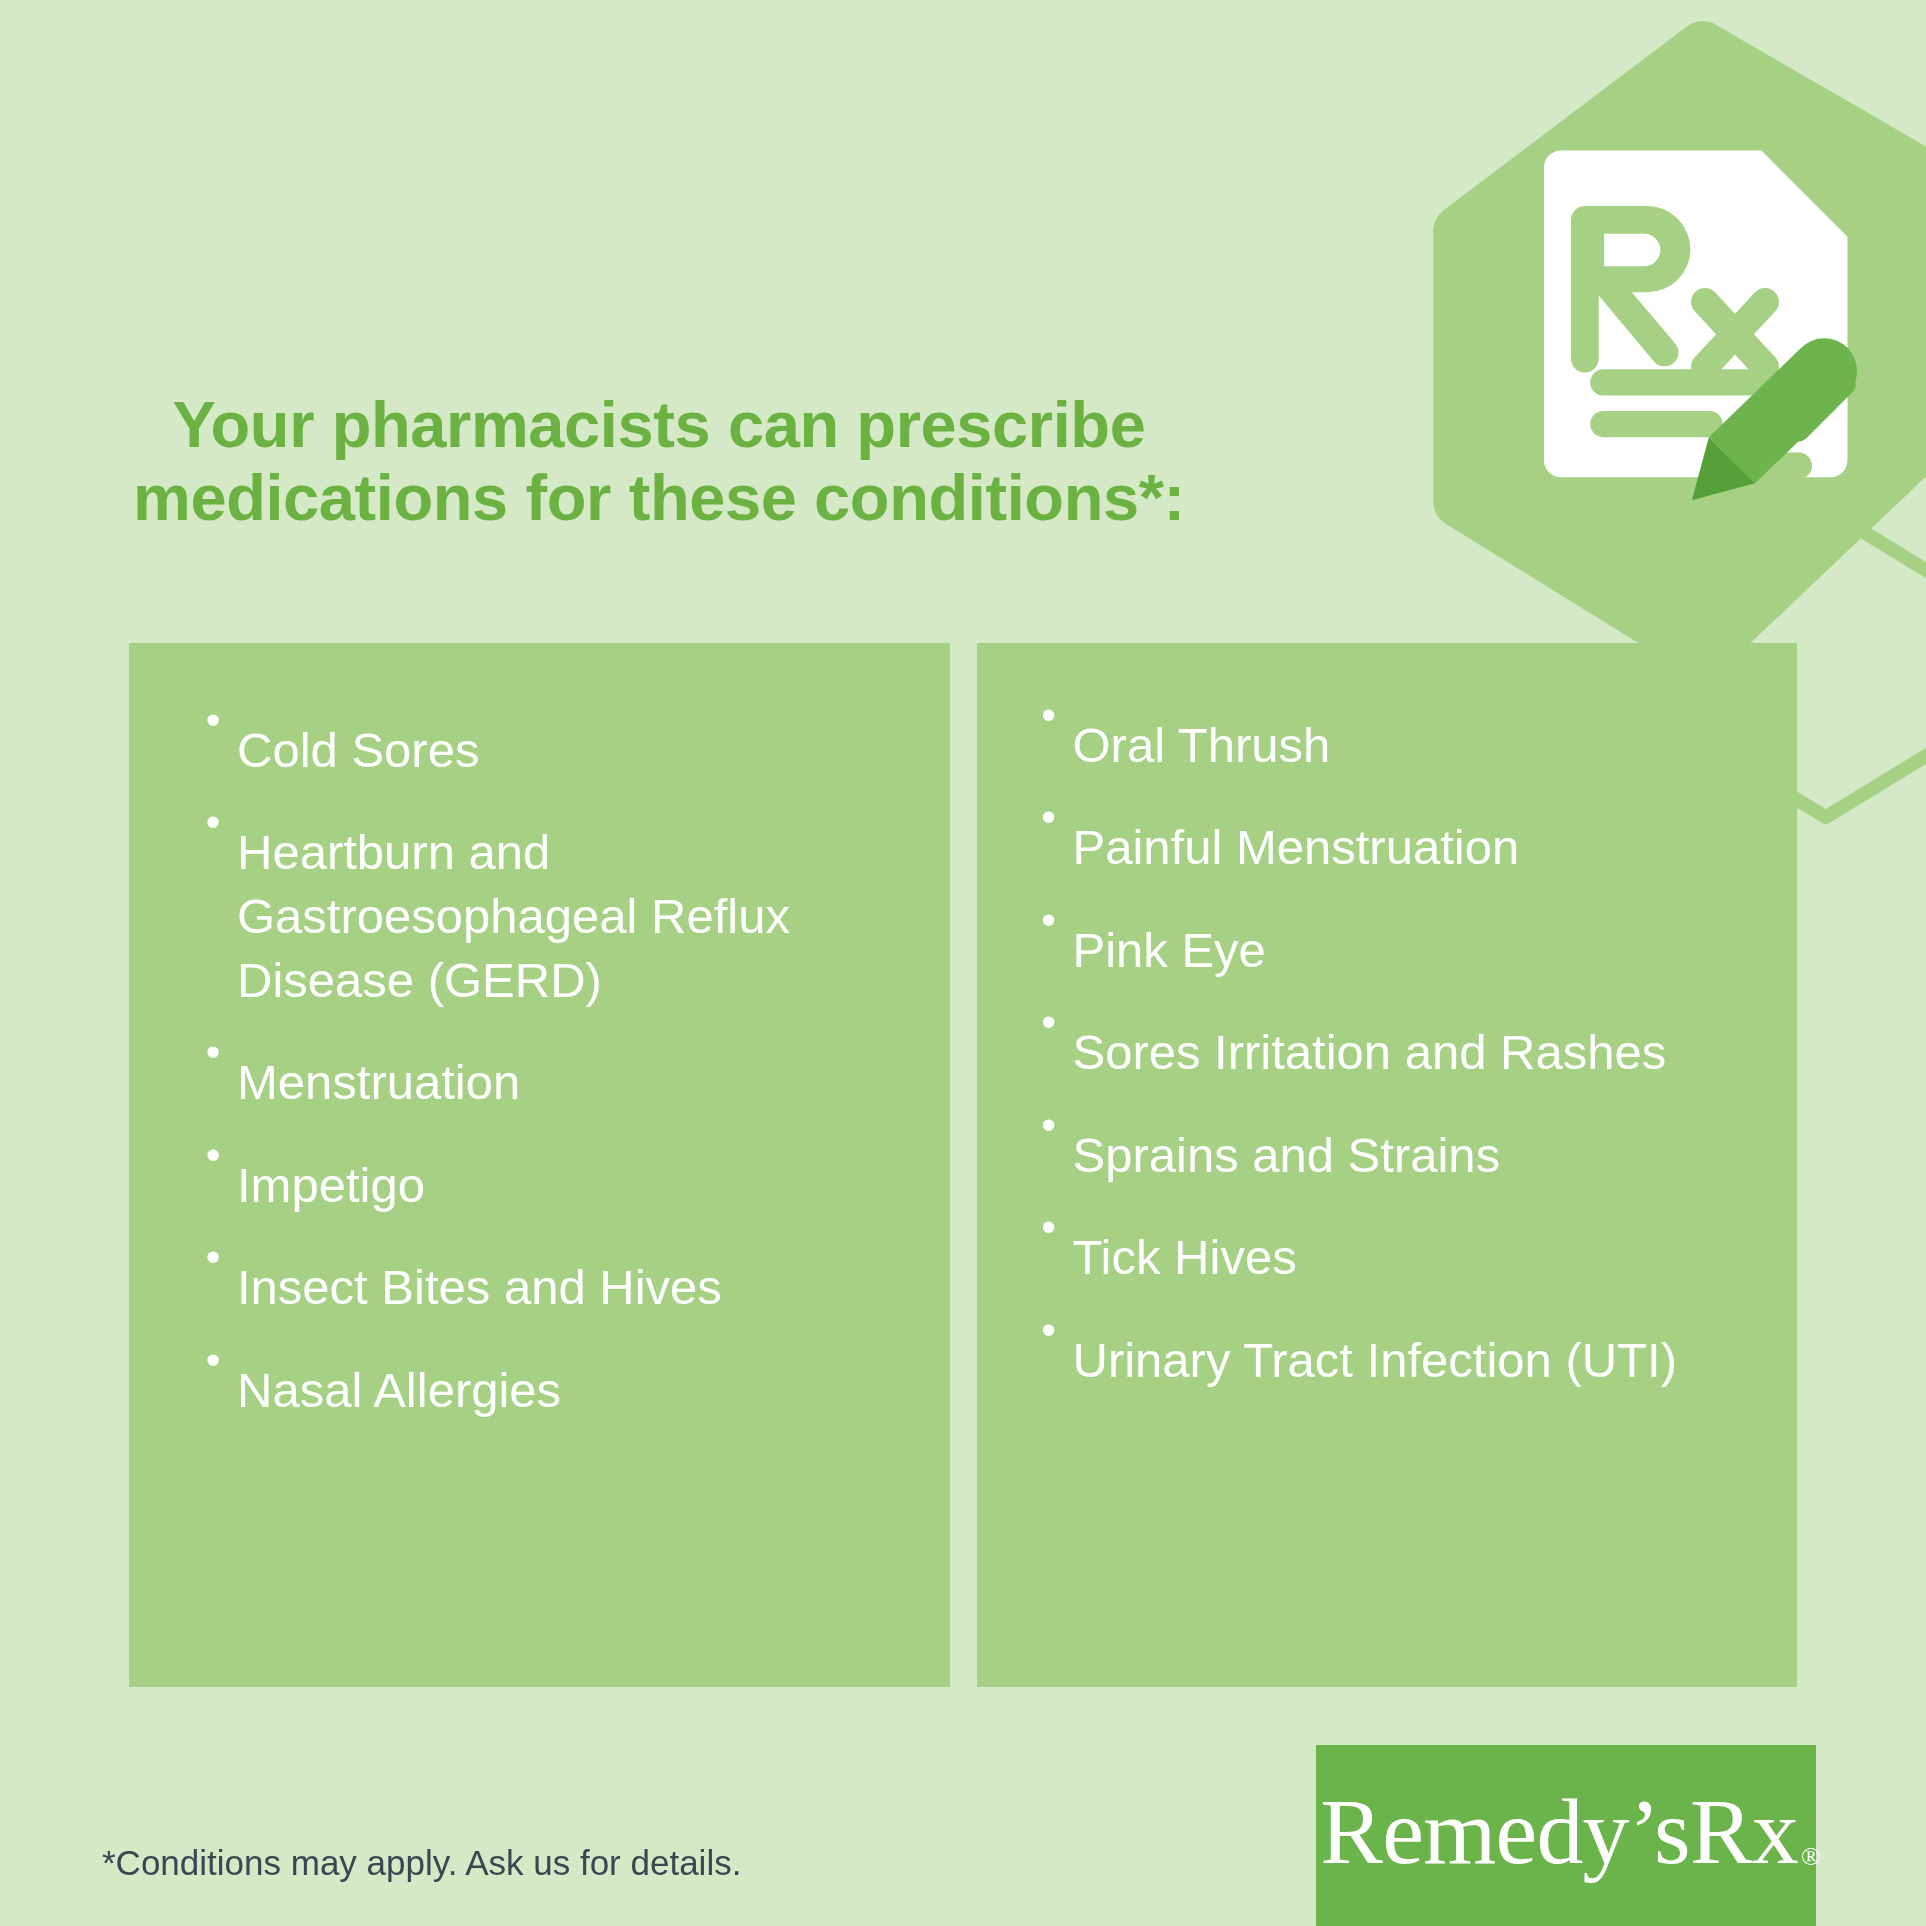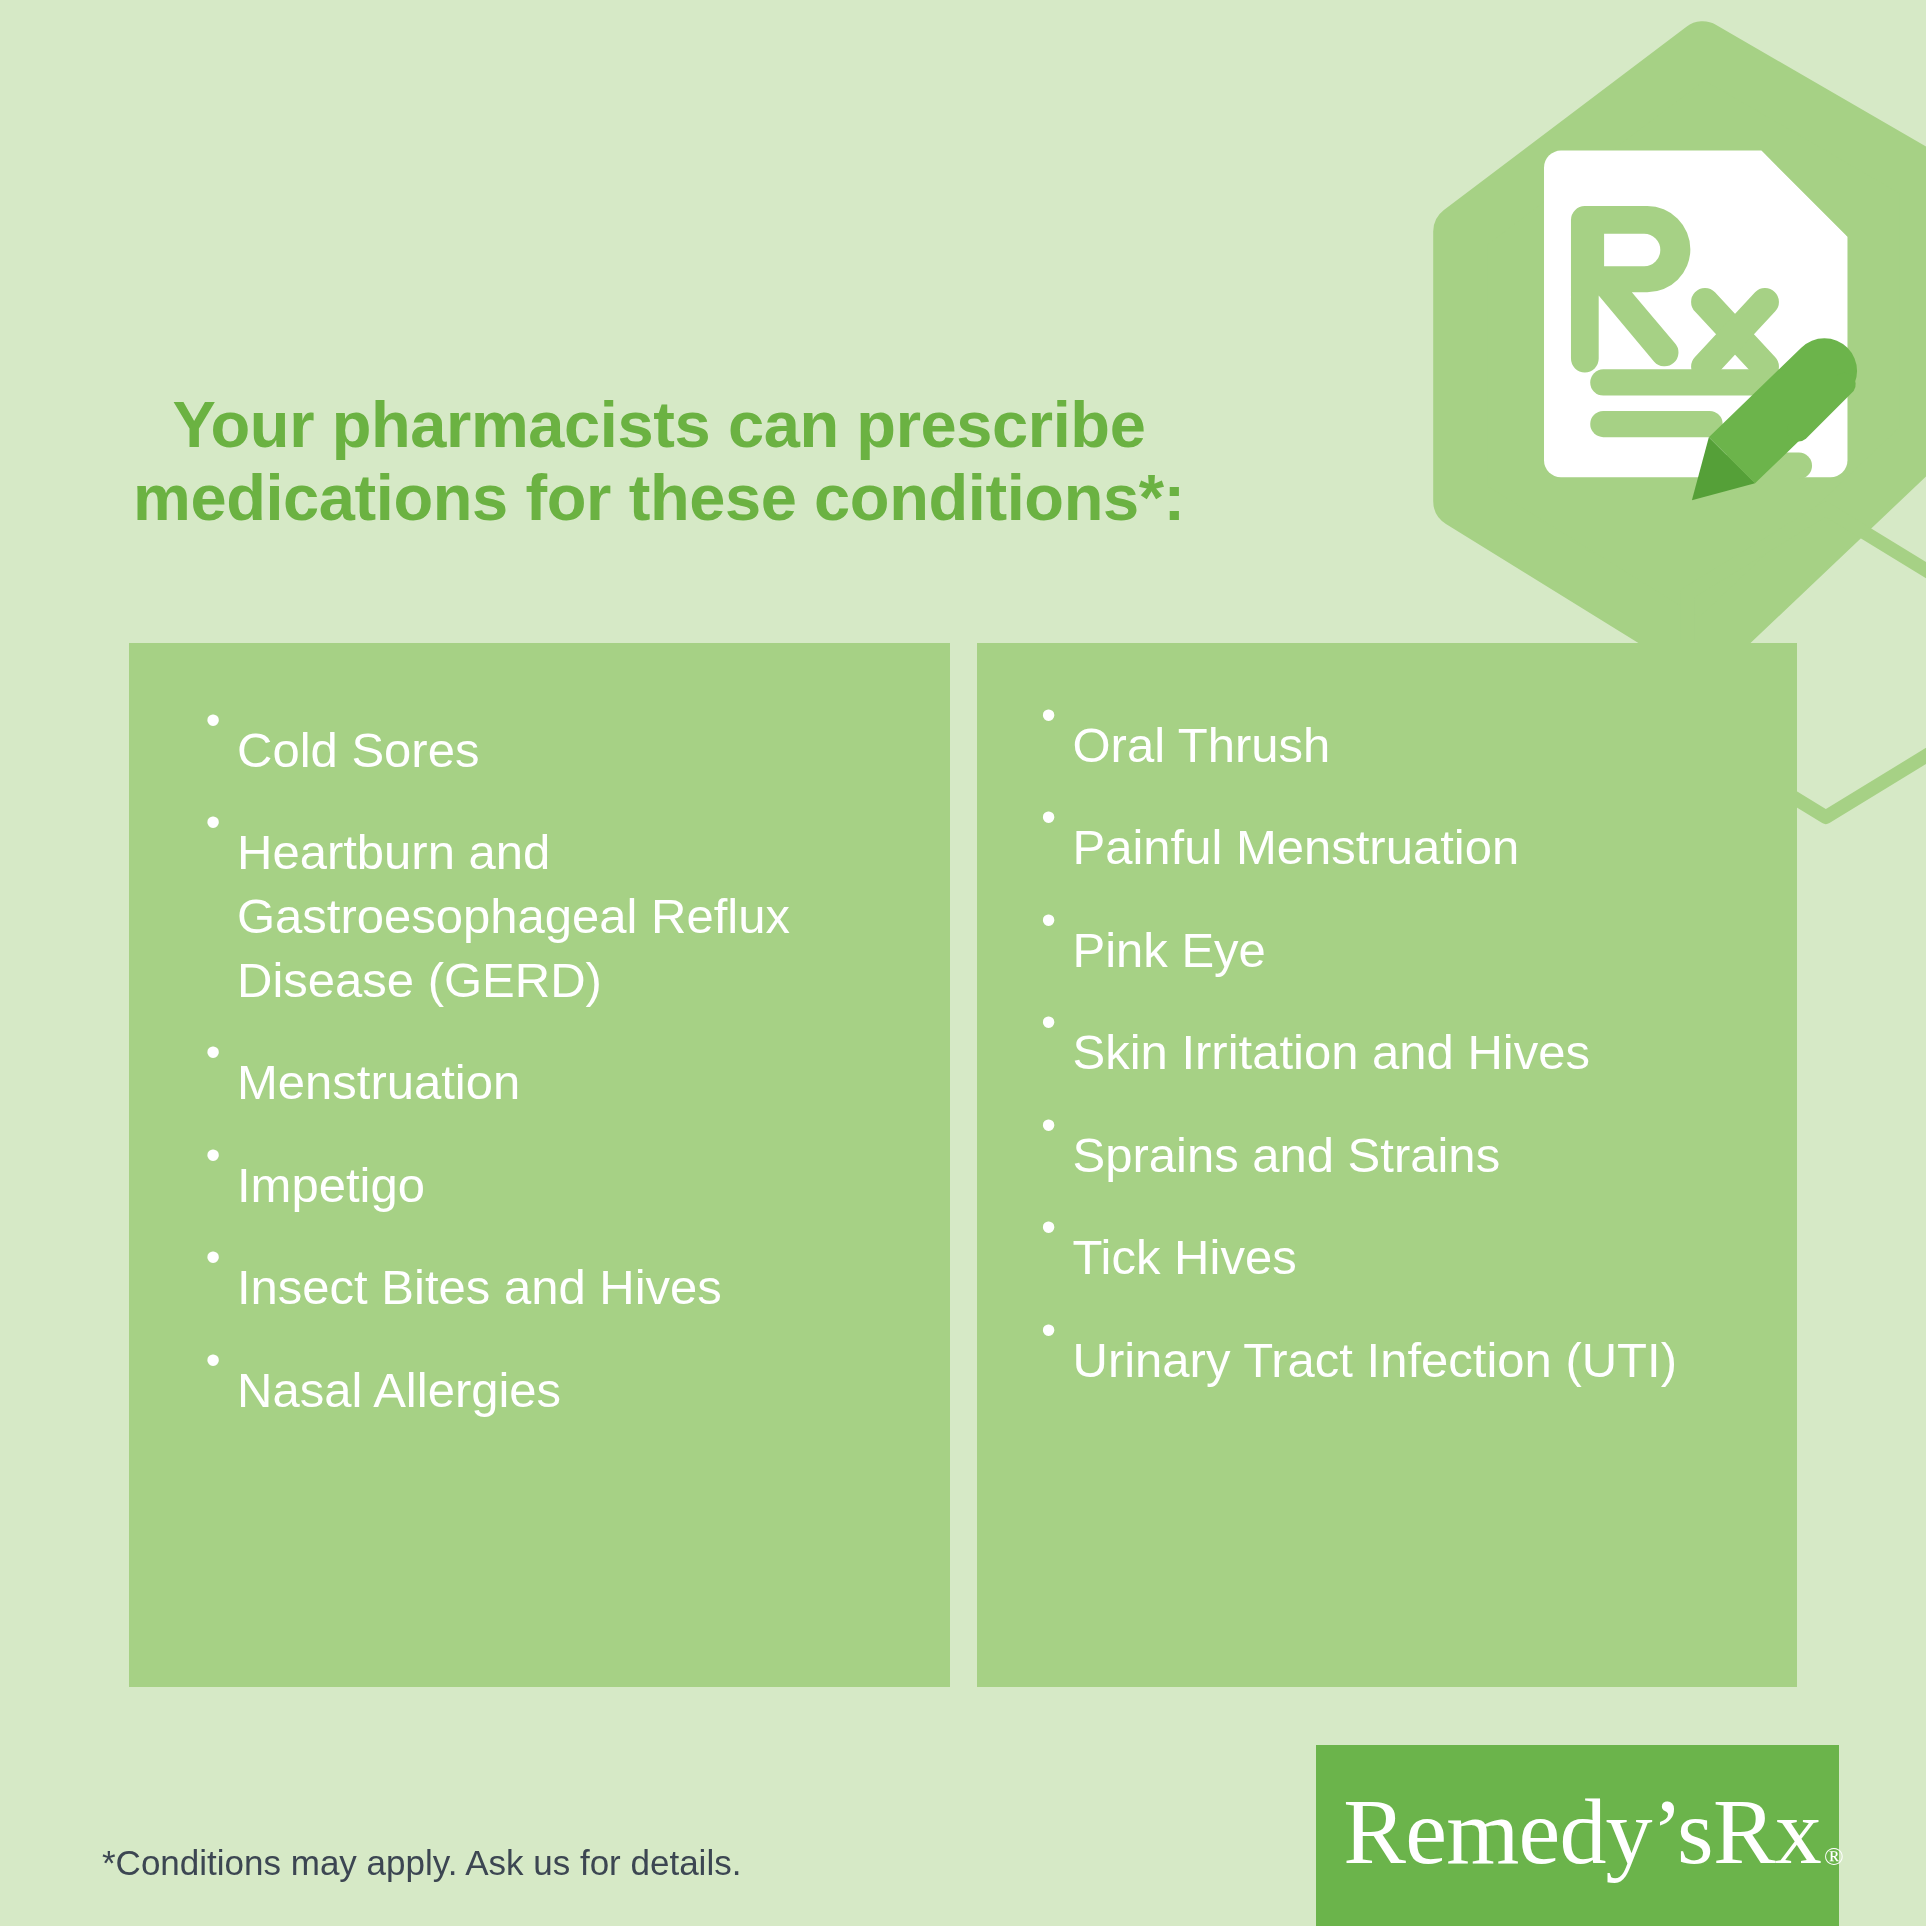--- a/index.html
+++ b/index.html
@@ -73,21 +73,21 @@
     position:absolute;left:102px;top:1842px;
     font-size:35px;color:#3c4652;line-height:1.2;
     white-space:nowrap;
   }
 
   
   .logo-block{
     position:absolute;left:1316px;top:1745px;
     width:500px;height:182px;
     background:#6bb44b;
-    display:flex;align-items:center;justify-content:center;padding-left:23px;
+    display:flex;align-items:center;justify-content:center;
   }
   .logo-wrap{
     display:flex;align-items:flex-end;
     transform:translateY(-4.6px) translateX(4.6px);
   }
   .logo-text{
     font-family:"Liberation Serif", serif;
     color:#ffffff;
     font-size:94px;
     line-height:1;
@@ -190,21 +190,21 @@
         <li>
           <span class="bullet">•</span>
           <span class="txt">Painful Menstruation</span>
         </li>
         <li>
           <span class="bullet">•</span>
           <span class="txt">Pink Eye</span>
         </li>
         <li>
           <span class="bullet">•</span>
-          <span class="txt">Skin Irritation and Hives</span>
+          <span class="txt">Sores Irritation and Rashes</span>
         </li>
         <li>
           <span class="bullet">•</span>
           <span class="txt">Sprains and Strains</span>
         </li>
         <li>
           <span class="bullet">•</span>
           <span class="txt">Tick Hives</span>
         </li>
         <li>

